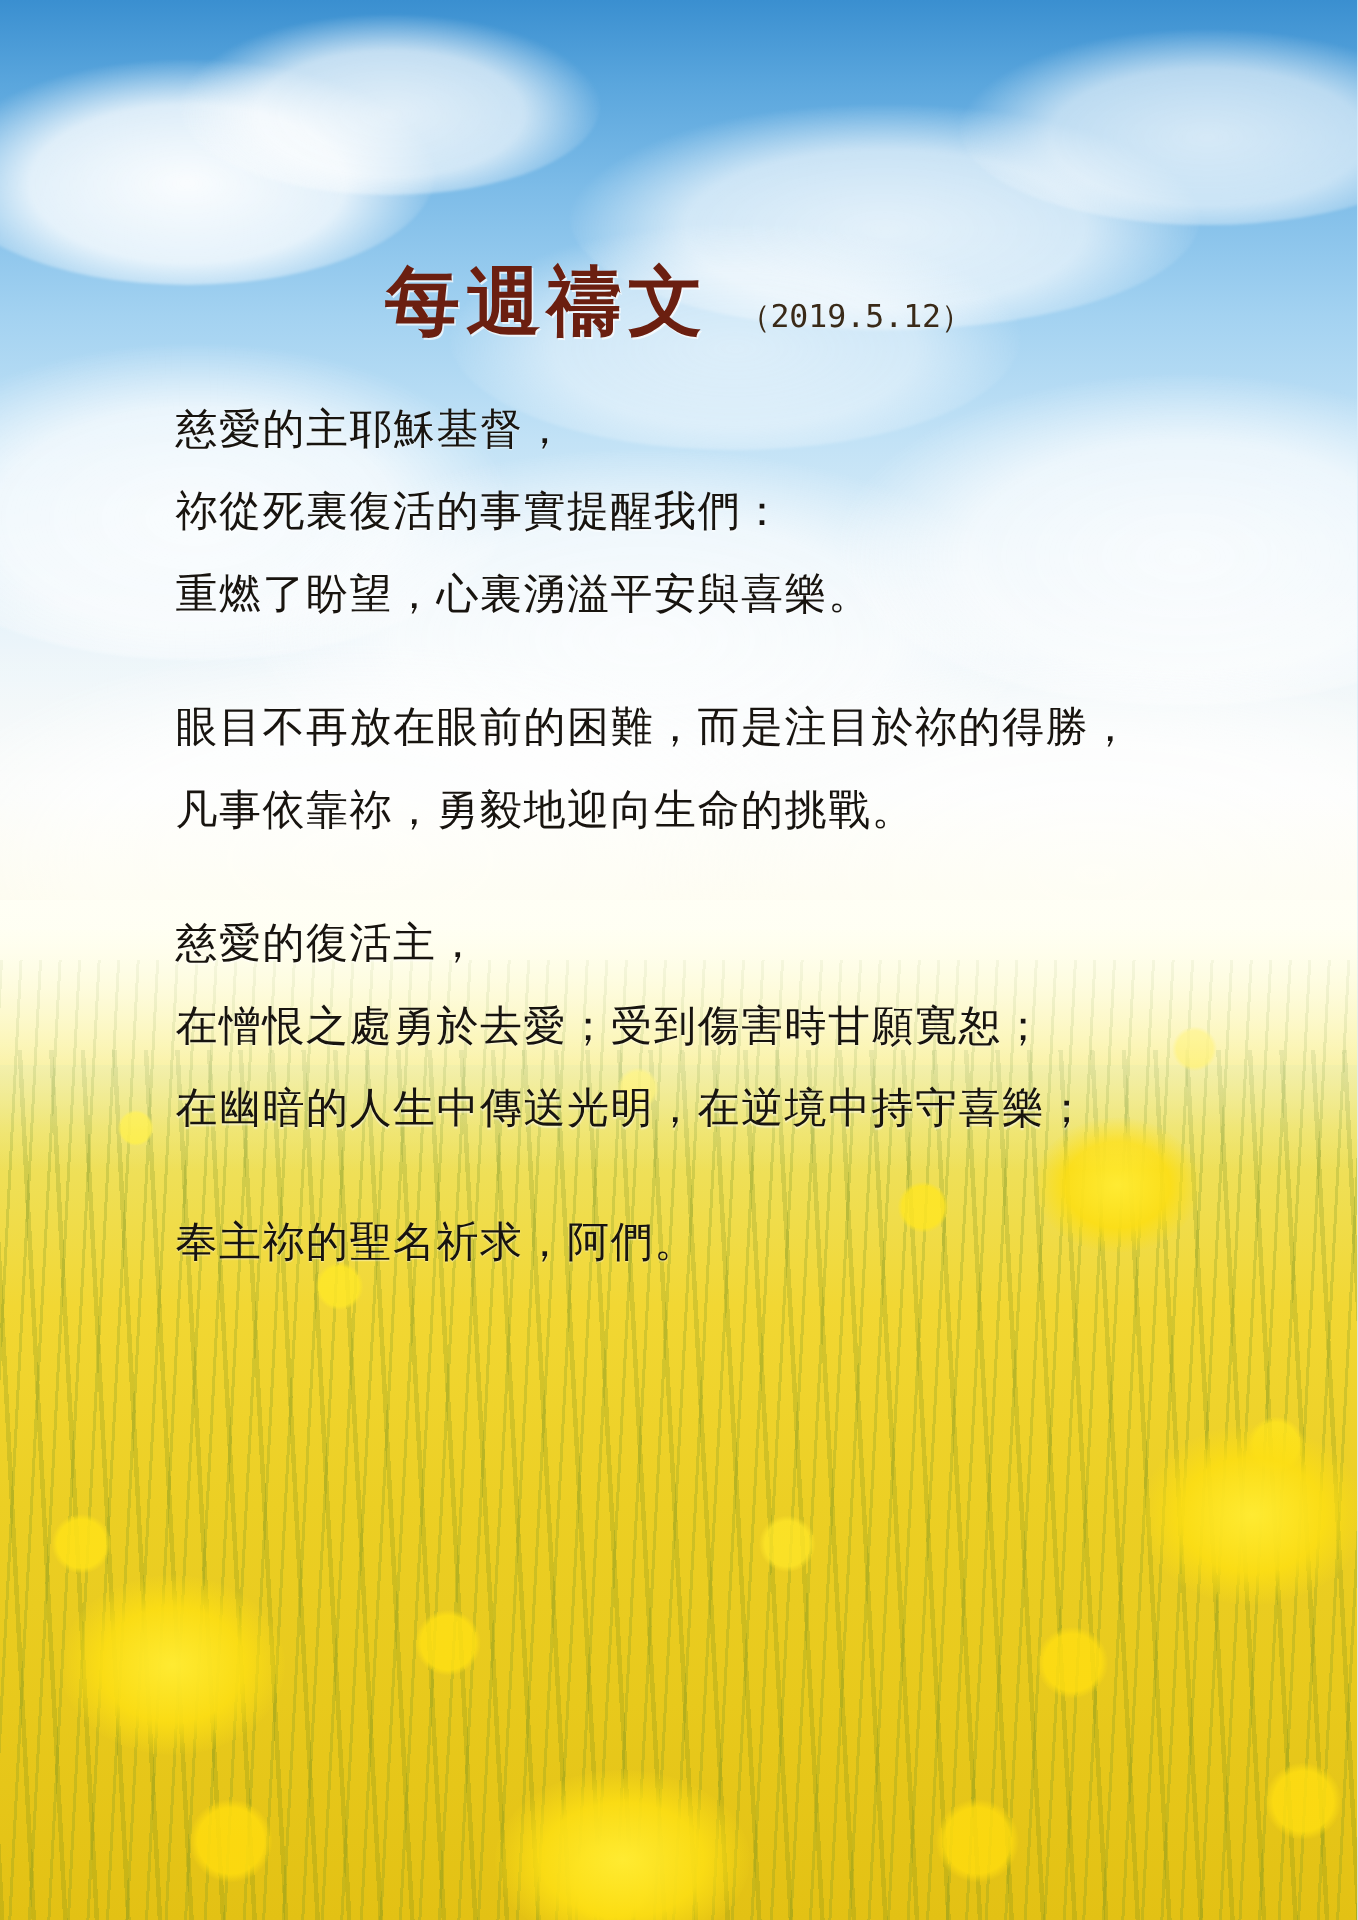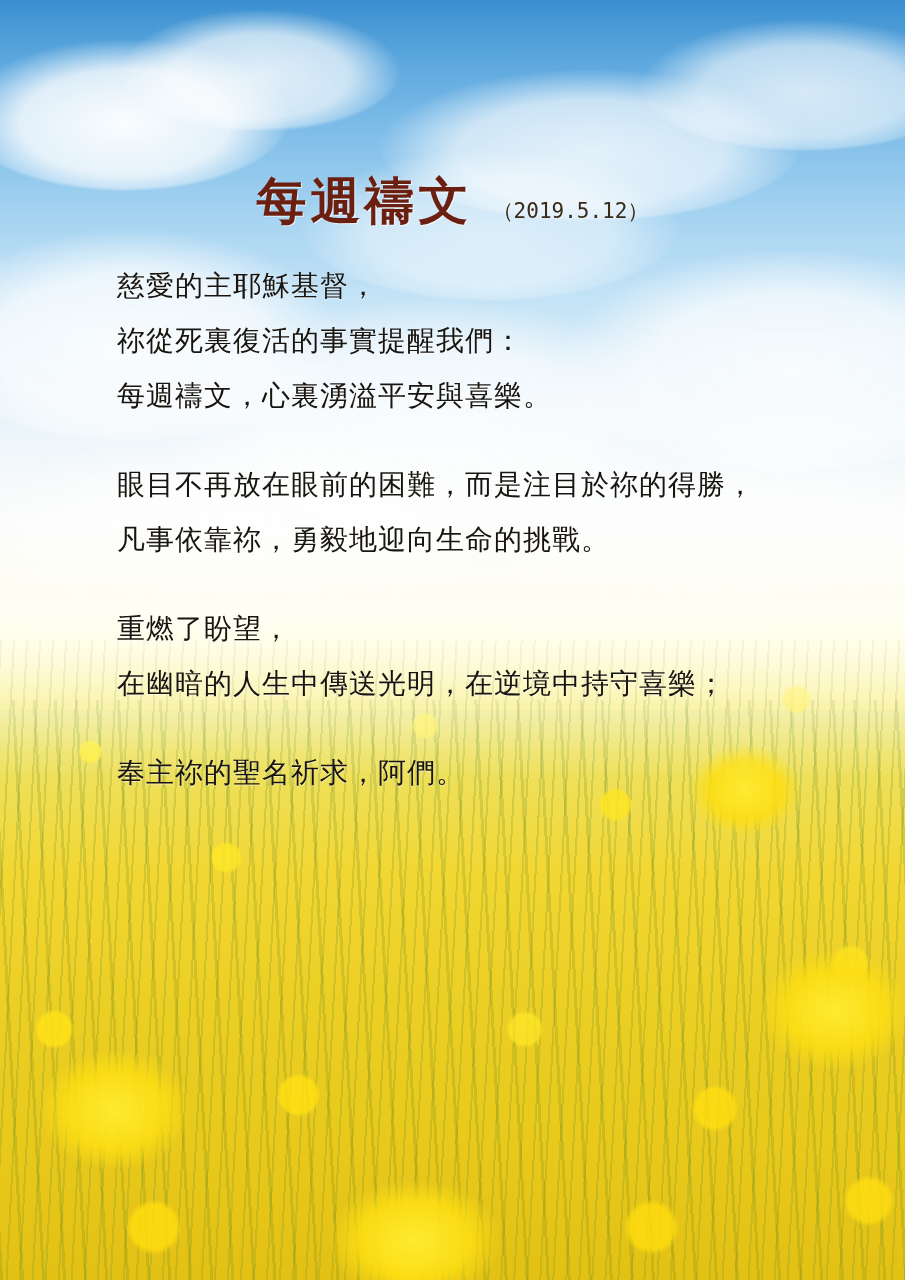--- a/index.html
+++ b/index.html
@@ -227,30 +227,31 @@
   <div class="content">
 
     <div class="title-row">
       <span class="title-main">每週禱文</span><span class="title-date">（2019.5.12）</span>
     </div>
 
     <div class="prayer">
 
       <p>慈愛的主耶穌基督，</p>
       <p>祢從死裏復活的事實提醒我們：</p>
-      <p>每週禱文，心裏湧溢平安與喜樂。</p>
+      <p>重燃了盼望，心裏湧溢平安與喜樂。</p>
 
       <div class="spacer"></div>
 
       <p>眼目不再放在眼前的困難，而是注目於祢的得勝，</p>
       <p>凡事依靠祢，勇毅地迎向生命的挑戰。</p>
 
       <div class="spacer"></div>
 
-      <p>重燃了盼望，</p>
+      <p>慈愛的復活主，</p>
+      <p>在憎恨之處勇於去愛；受到傷害時甘願寬恕；</p>
       <p>在幽暗的人生中傳送光明，在逆境中持守喜樂；</p>
 
       <div class="spacer"></div>
 
       <p>奉主祢的聖名祈求，阿們。</p>
 
     </div>
 
   </div>
 </div>

